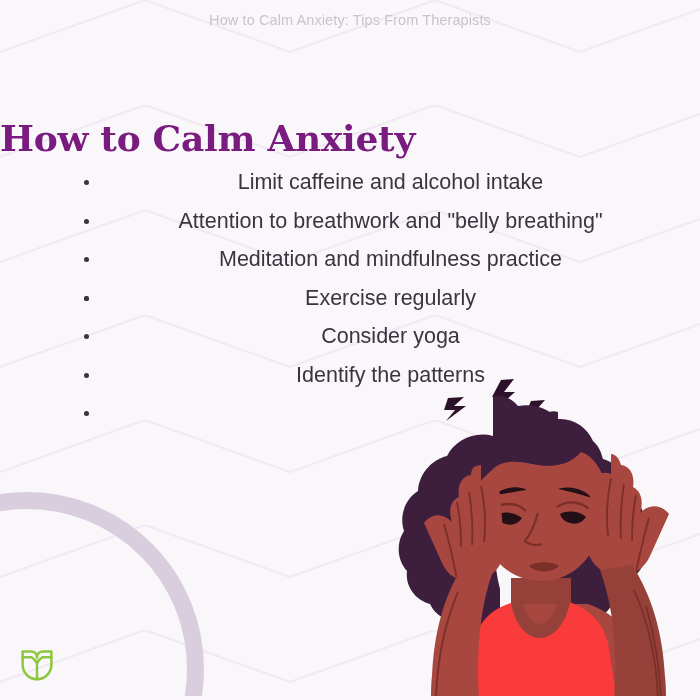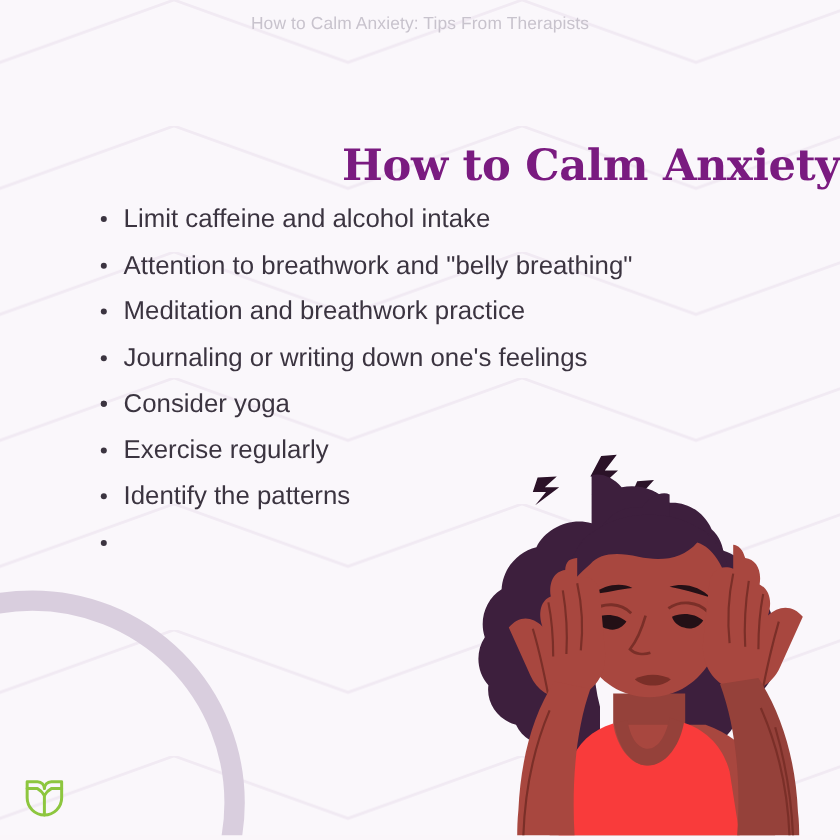--- a/index.html
+++ b/index.html
@@ -65,39 +65,40 @@
     color: #c8c3cd;
     z-index: 4;
   }
 
   
   #title {
     position: absolute;
     top: 93px;
     left: 0;
     width: 700px;
-    text-align: right;
+    text-align: left;
     font-family: "DejaVu Serif", "Liberation Serif", serif;
     font-weight: bold;
     font-size: 36px;
     letter-spacing: -0.3px;
     color: #7a1b80;
     z-index: 4;
   }
 
   
   #tips-list {
     position: absolute;
     top: 163px;
     left: 78px;
     width: 600px;
     margin: 0;
     padding: 0;
     list-style: none;
     z-index: 4;
+    text-align: center;
   }
   #tips-list li {
     position: relative;
     padding-left: 25px;
     font-size: 21.5px;
     line-height: 38.5px;
     color: #3b3440;
     white-space: nowrap;
     font-weight: 400;
   }
@@ -138,25 +139,24 @@
 
   <div id="corner-arc"></div>
 
   <div id="eyebrow">How to Calm Anxiety: Tips From Therapists</div>
 
   <h1 id="title">How to Calm Anxiety</h1>
 
   <ul id="tips-list">
     <li><span class="dot"></span><span>Limit caffeine and alcohol intake</span></li>
     <li><span class="dot"></span><span>Attention to breathwork and "belly breathing"</span></li>
-    <li><span class="dot"></span><span>Meditation and breathwork practice</span></li>
-    <li><span class="dot"></span><span>Journaling or writing down one's feelings</span></li>
+    <li><span class="dot"></span><span>Meditation and mindfulness practice</span></li>
     <li><span class="dot"></span></li>
+    <li><span class="dot"></span><span>Exercise regularly</span></li>
     <li><span class="dot"></span><span>Consider yoga</span></li>
-    <li><span class="dot"></span><span>Exercise regularly</span></li>
     <li><span class="dot"></span><span>Identify the patterns</span></li>
     <li><span class="dot"></span></li>
   </ul>
 
   <svg id="illustration" viewBox="0 0 302 322" preserveAspectRatio="xMidYMid meet">
 
     <g fill="#2b1228">
       <path d="M50 20 L66 19 L56 28 L68 28 L48 43 L57 32 L46 32 Z"></path>
       <path d="M103 2 L116 1 L106 14 L117 14 L95 34 L105 19 L94 19 Z"></path>
       <path d="M133 23 L147 22 L138 32 L149 32 L128 49 L138 37 L127 37 Z"></path>

